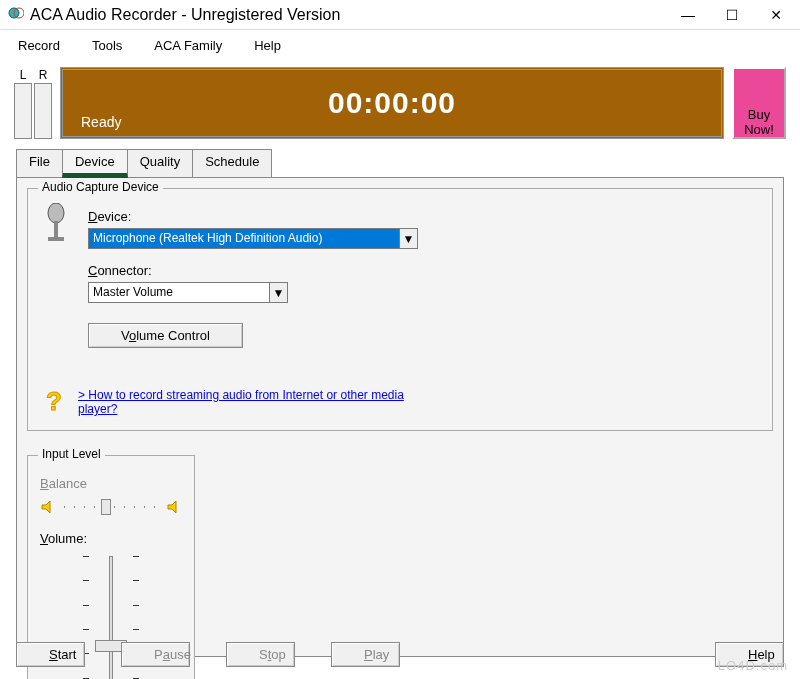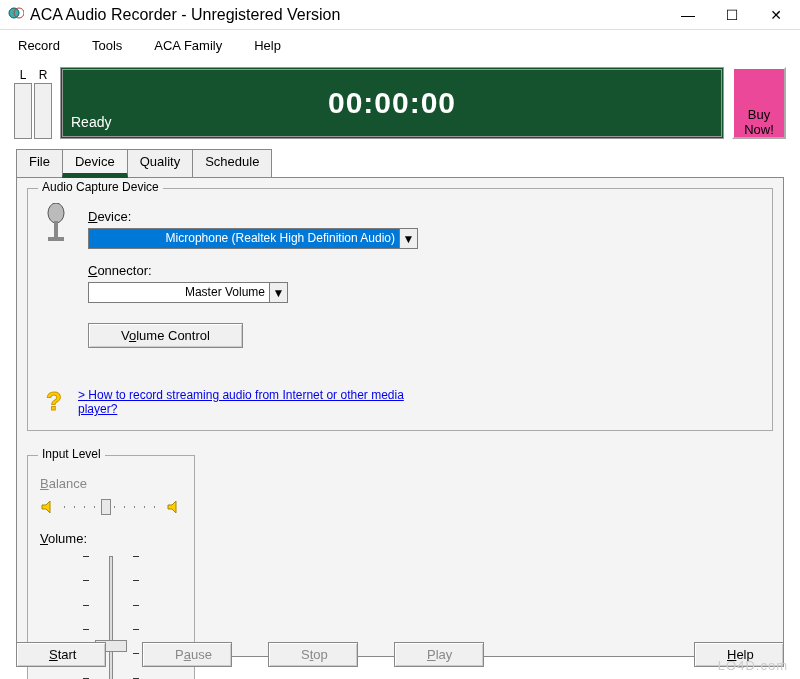--- a/index.html
+++ b/index.html
@@ -6,40 +6,40 @@
 body { font-family: "Segoe UI", Tahoma, sans-serif; font-size: 12px; background: #fff; width: 800px; height: 679px; overflow: hidden; }
 .titlebar { display: flex; align-items: center; height: 30px; padding: 0 2px 0 8px; background: #fff; border-bottom: 1px solid #e0e0e0; }
 .titlebar .title { flex: 1; font-size: 16px; }
 .titlebar .ctrl { width: 44px; height: 28px; display: flex; align-items: center; justify-content: center; font-size: 14px; }
 .menubar { display: flex; gap: 16px; padding: 4px 10px; font-size: 13px; }
 .menubar .item { padding: 4px 8px; }
 .top-row { display: flex; align-items: stretch; padding: 6px 14px; gap: 8px; }
 .lr { display: flex; gap: 2px; }
 .lr .meter { width: 18px; height: 56px; border: 1px solid #888; background: #f0f0f0; position: relative; }
 .lr .label { position: absolute; top: -16px; left: 0; width: 100%; text-align: center; font-size: 12px; }
-.display { flex: 1; background: #14532d; color: #fff; border: 3px double #999; position: relative; padding: 6px 8px; display: flex; align-items: flex-end; }
+.display { flex: 1; background: #a16207; color: #fff; border: 3px double #999; position: relative; padding: 6px 18px; display: flex; align-items: flex-end; }
 .display .status { font-size: 14px; }
 .display .timer { position: absolute; left: 50%; top: 50%; transform: translate(-50%, -50%); font-size: 30px; font-weight: bold; font-family: Arial, sans-serif; letter-spacing: 1px; }
 .buy { width: 54px; border: 2px outset #fff; background: #ec4899; display: flex; align-items: flex-end; justify-content: center; text-align: center; font-size: 13px; }
 .tabs { display: flex; padding: 0 16px; margin-top: 4px; }
 .tab { padding: 4px 12px; border: 1px solid #888; border-bottom: none; background: #f0f0f0; margin-right: -1px; font-size: 13px; }
 .tab.active { background: #f4f4f4; position: relative; z-index: 2; border-bottom: 5px solid #14532d; margin-bottom: -1px; }
 .tab-body { margin: 0 16px; border: 1px solid #888; background: #f4f4f4; padding: 10px; height: 480px; position: relative; }
 .groupbox { border: 1px solid #aaa; padding: 14px 12px; position: relative; background: #f4f4f4; }
 .groupbox .legend { position: absolute; top: -9px; left: 10px; background: #f4f4f4; padding: 0 4px; font-size: 12px; }
 .row2 { display: flex; gap: 24px; height: 100%; flex-direction: column; }
 .acd { flex: 1; }
 .inlevel { width: 168px; }
 .acd-inner { display: flex; gap: 12px; }
 .mic-icon { width: 36px; }
 .acd-fields { flex: 1; }
 .field-label { font-size: 13px; margin-top: 6px; }
 .field-label .u { text-decoration: underline; }
 .combo { display: flex; margin-top: 4px; border: 1px solid #7a7a7a; height: 21px; background: #fff; font-size: 12px; }
-.combo .txt { flex: 1; padding: 2px 4px; white-space: nowrap; overflow: hidden; text-align: right; }
+.combo .txt { flex: 1; padding: 2px 4px; white-space: nowrap; overflow: hidden; }
 .combo.selected .txt { background: #0078d7; color: #fff; }
 .combo .arrow { width: 18px; border-left: 1px solid #7a7a7a; background: #efefef; display: flex; align-items: center; justify-content: center; }
 .btn { border: 1px solid #888; background: #f0f0f0; padding: 4px 32px; font-size: 13px; box-shadow: inset 1px 1px 0 #fff, inset -1px -1px 0 #ccc; }
 .btn .u { text-decoration: underline; }
 .btn.disabled { color: #888; }
 .helplink { color: #0000ee; font-size: 12px; }
 .help-row { display: flex; gap: 10px; margin-top: 40px; }
 .q-icon { width: 28px; height: 28px; }
 .balance-row { display: flex; align-items: center; gap: 4px; margin-top: 6px; }
 .spk-icon { width: 16px; height: 16px; }
@@ -47,21 +47,21 @@
 .hslider .track { position: absolute; left: 4px; right: 4px; top: 9px; height: 2px; background: repeating-linear-gradient(90deg,#888 0,#888 1px,transparent 1px,transparent 10px); }
 .hslider .thumb { position: absolute; top: 2px; left: 40%; width: 10px; height: 16px; background: #e8e8e8; border: 1px solid #888; }
 .vslider { position: relative; width: 120px; height: 220px; margin: 10px auto 0; }
 .vslider .ticks-l, .vslider .ticks-r { position: absolute; top: 0; bottom: 0; display: flex; flex-direction: column; justify-content: space-between; }
 .vslider .ticks-l { left: 32px; } .vslider .ticks-r { right: 32px; }
 .vslider .tick { width: 6px; height: 1px; background: #333; }
 .vslider .rail { position: absolute; left: 58px; top: 0; bottom: 0; width: 4px; background: #ddd; border: 1px solid #888; }
 .vslider .thumb { position: absolute; left: 44px; width: 32px; height: 12px; background: #e8e8e8; border: 1px solid #888; top: 38%; }
 .vol-label-bottom { text-align: center; margin-top: 8px; font-size: 12px; }
 .bottom-bar { position: absolute; bottom: 12px; left: 16px; right: 16px; display: flex; gap: 36px; }
-.bottom-bar .btn { width: 90px; text-align: center; }
+.bottom-bar .btn { width: 69px; text-align: center; }
 .bottom-bar .spacer { flex: 1; }
 .watermark { position: absolute; bottom: 6px; right: 12px; color: #ccc; font-size: 13px; font-family: Arial; letter-spacing: 1px; }
 </style>
 </head>
 <body>
 
 <div class="titlebar">
   <span style="margin-right:6px">
     <svg width="16" height="16">
         <circle cx="6" cy="8" r="5" fill="#4aa" stroke="#066"></circle>

